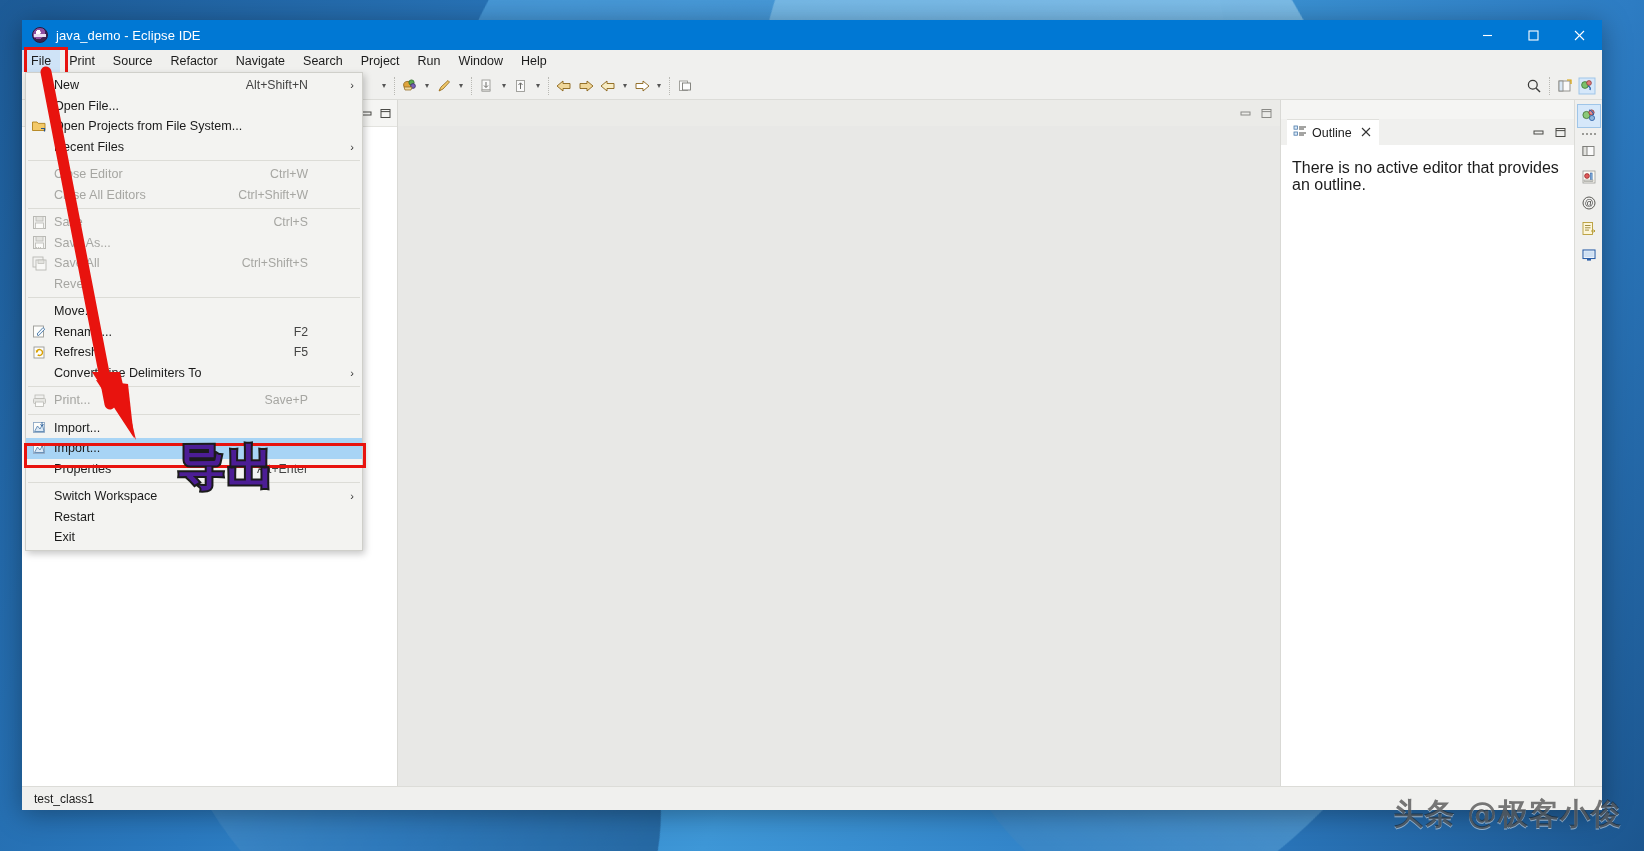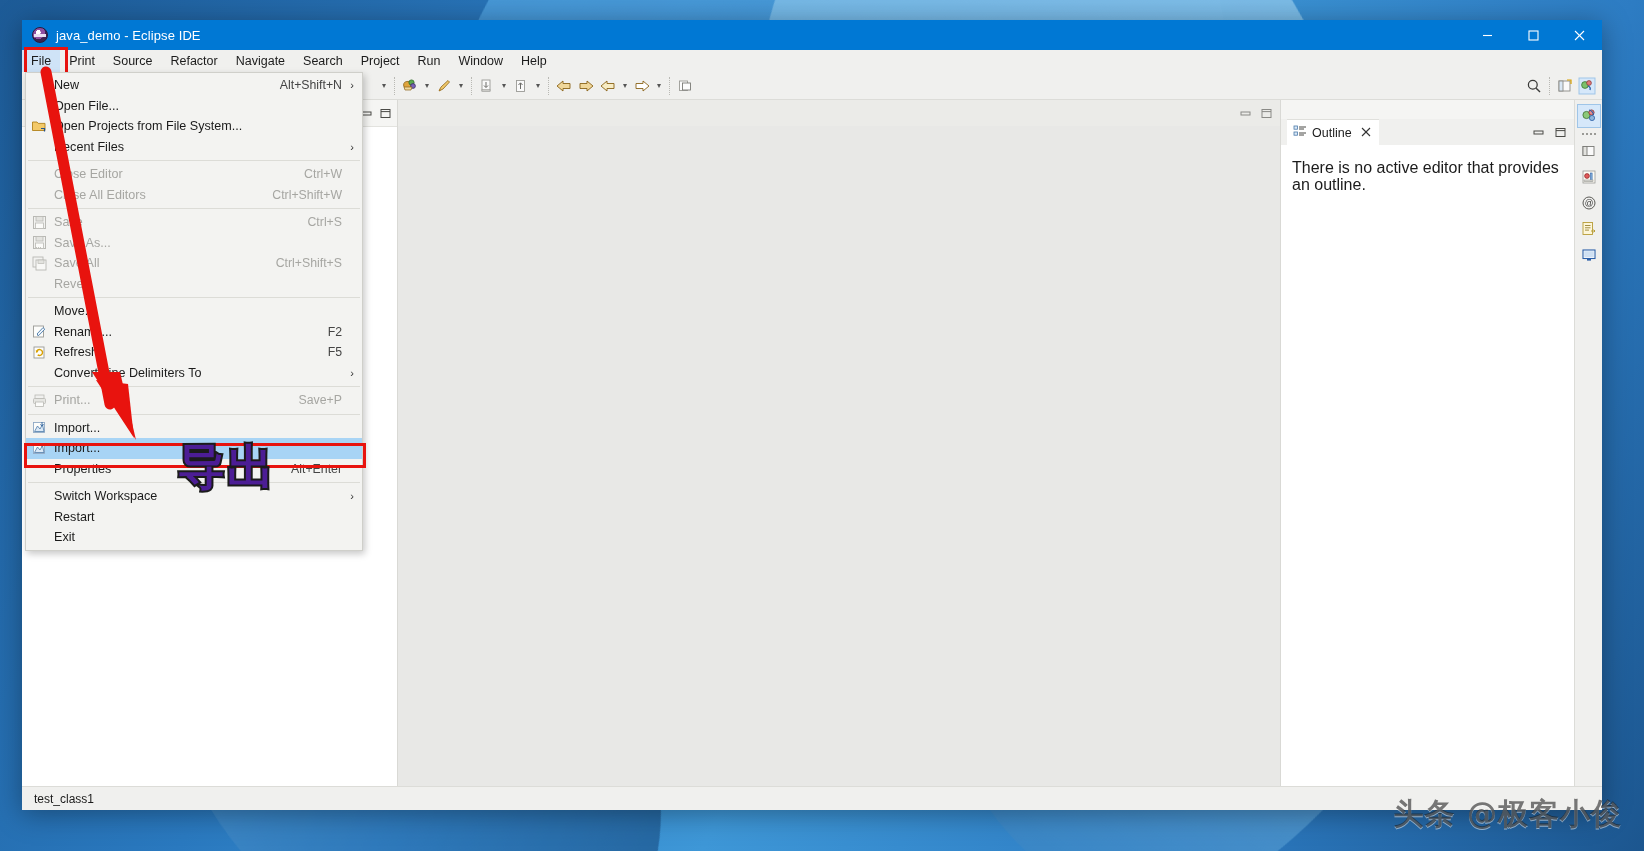--- a/index.html
+++ b/index.html
@@ -212,20 +212,21 @@
     z-index: 40;
     font-size: 12.6px;
     color: #1b1b1b;
   }
   .mi {
     height: 20.5px;
     display: flex; align-items: center;
     padding-left: 28px; padding-right: 8px;
     position: relative;
     white-space: nowrap;
+    gap: 34px;
   }
   .mi .ic {
     position: absolute; left: 5px; top: 2px;
     width: 16px; height: 16px;
     display: flex; align-items: center; justify-content: center;
   }
   .mi .lbl { flex: 1; }
   .mi .acc { color: #444; font-size: 12.3px; padding-left: 14px; }
   .mi .sub { width: 12px; text-align: right; color: #333; font-size: 11px; }
   .mi.disabled .lbl, .mi.disabled .acc { color: #a6a6a2; }

